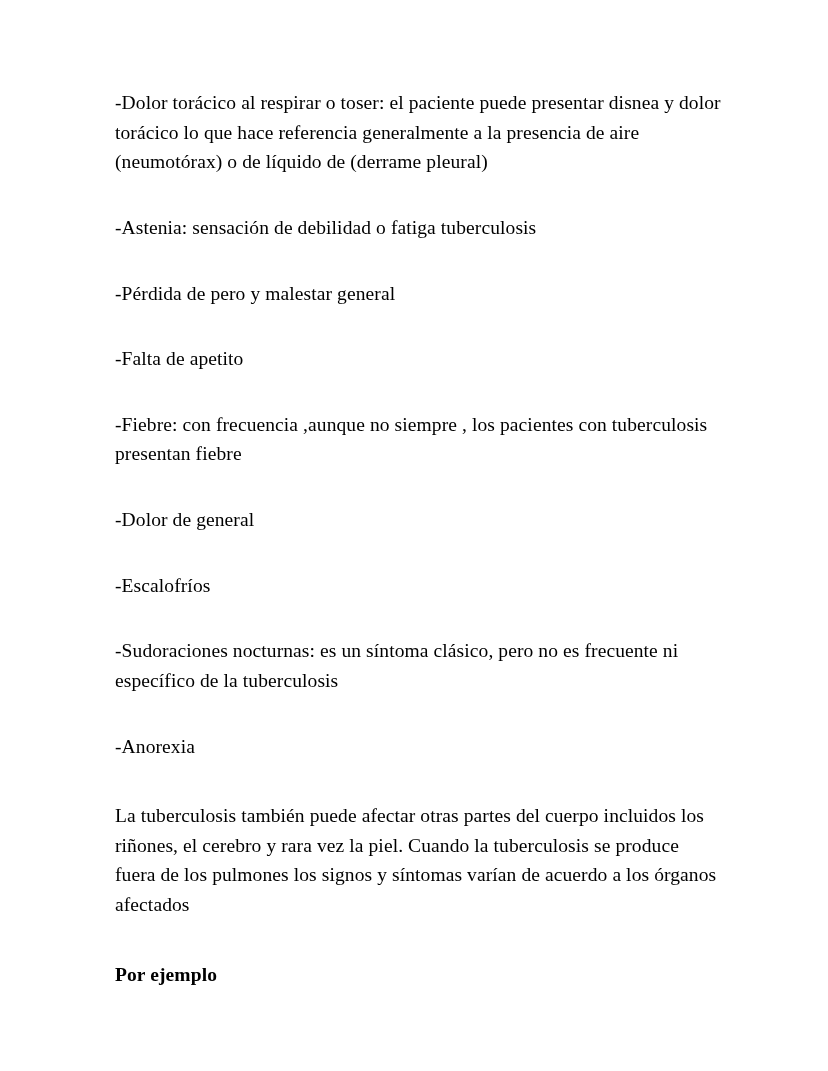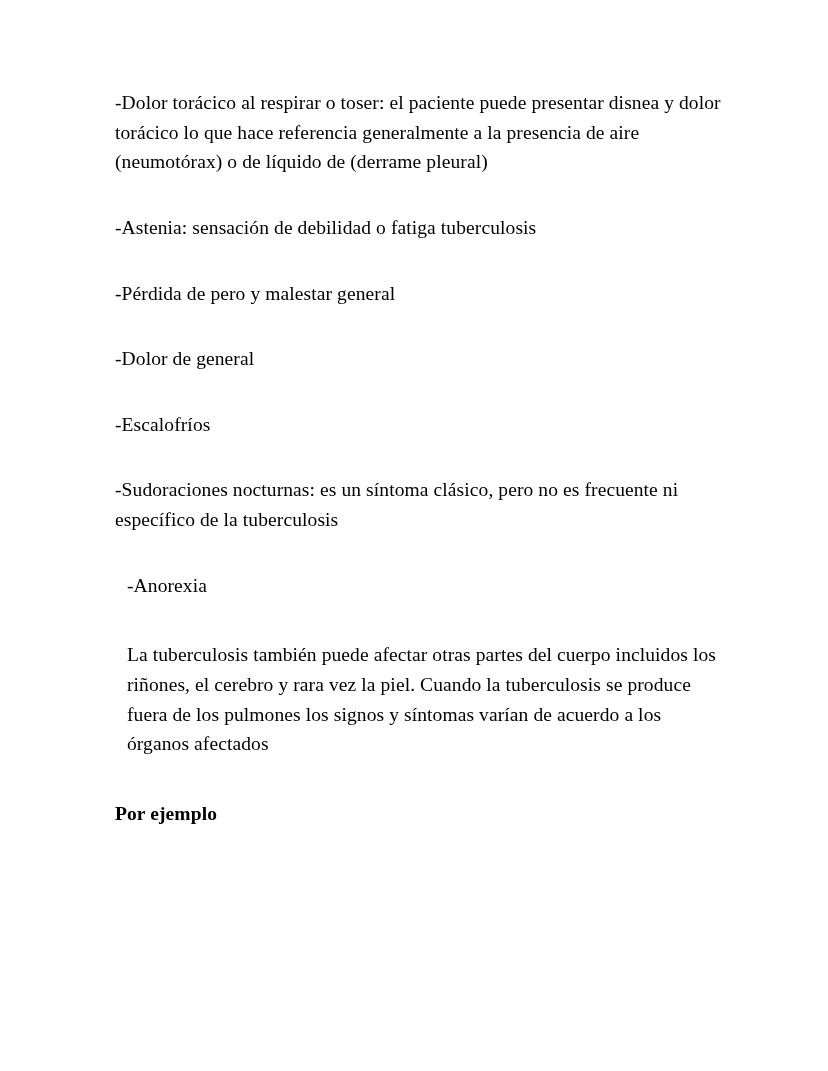--- a/index.html
+++ b/index.html
@@ -23,33 +23,34 @@
   }
   .para {
     font-size: 19.5px;
     line-height: 1.52;
     margin: 0 0 36px 0;
     text-align: left;
     letter-spacing: 0.1px;
   }
   .para.block {
     margin-bottom: 40px;
-    margin-left: 12px;
   }
   .para.bold {
     font-weight: bold;
     margin-bottom: 16px;
   }
 </style>
 </head>
 <body>
 
 <div class="page">
   <p class="para">-Dolor torácico al respirar o toser: el paciente puede presentar disnea y dolor torácico lo que hace referencia generalmente a la presencia de aire (neumotórax) o de líquido de (derrame pleural)</p>
   <p class="para">-Astenia: sensación de debilidad o fatiga tuberculosis</p>
   <p class="para">-Pérdida de pero y malestar general</p>
+  <p class="para">-Falta de apetito</p>
+  <p class="para">-Fiebre: con frecuencia ,aunque no siempre , los pacientes con tuberculosis presentan fiebre</p>
   <p class="para">-Dolor de general</p>
   <p class="para">-Escalofríos</p>
   <p class="para">-Sudoraciones nocturnas: es un síntoma clásico, pero no es frecuente ni específico de la tuberculosis</p>
   <p class="para block">-Anorexia</p>
   <p class="para block">La tuberculosis también puede afectar otras partes del cuerpo incluidos los riñones, el cerebro y rara vez la piel. Cuando la tuberculosis se produce fuera de los pulmones los signos y síntomas varían de acuerdo a los órganos afectados</p>
   <p class="para bold">Por ejemplo</p>
 </div>
 
 </body></html>

